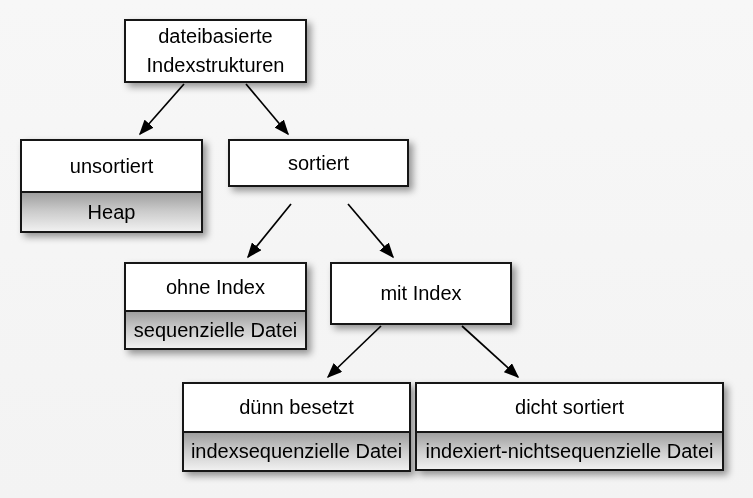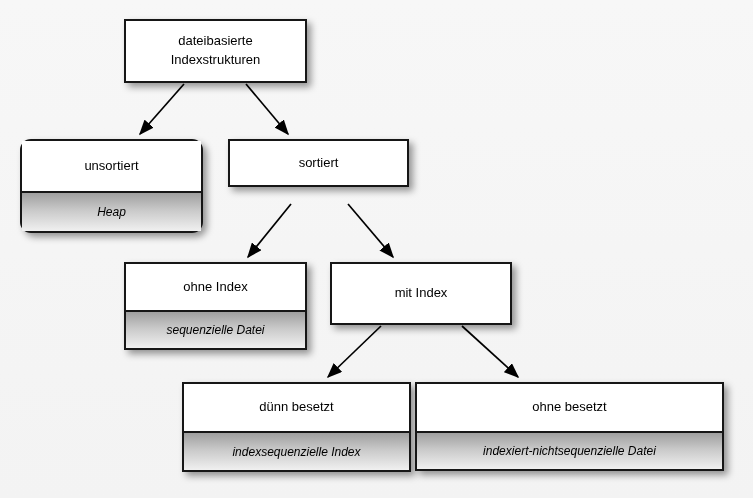--- a/index.html
+++ b/index.html
@@ -34,39 +34,38 @@
     display: flex;
     flex-direction: column;
     color: #000000;
   }
   .node .label {
     flex: 1 1 auto;
     display: flex;
     align-items: center;
     justify-content: center;
     text-align: center;
-    font-size: 13px;
+    font-size: 20px;
     line-height: 1.45;
     white-space: pre-line;
     background: #ffffff;
   }
   .node .sublabel {
     flex: 0 0 auto;
     display: flex;
     align-items: center;
     justify-content: center;
     text-align: center;
-    font-size: 12px;
+    font-size: 20px;
     border-top: 2px solid #161616;
     background: linear-gradient(180deg, #9f9f9f 0%, #c9c9c9 45%, #f0f0f0 100%);
-    font-style: italic;
   }
   
   #n-root          { left: 124px; top: 19px;  width: 183px; height: 64px; }
-  #n-unsortiert    { left: 20px;  top: 139px; width: 183px; height: 94px; border-radius: 11px; }
+  #n-unsortiert    { left: 20px;  top: 139px; width: 183px; height: 94px; }
   #n-unsortiert .sublabel { height: 38px; }
   #n-sortiert      { left: 228px; top: 139px; width: 181px; height: 48px; }
   #n-ohne-index    { left: 124px; top: 262px; width: 183px; height: 88px; }
   #n-ohne-index .sublabel { height: 36px; }
   #n-mit-index     { left: 330px; top: 262px; width: 182px; height: 63px; }
   #n-duenn-besetzt { left: 166px; top: 382px; width: 229px; height: 90px; margin-left: 16px; }
   #n-duenn-besetzt .sublabel { height: 37px; }
   #n-dicht-besetzt { left: 415px; top: 382px; width: 309px; height: 89px; }
   #n-dicht-besetzt .sublabel { height: 36px; text-align: right; }
 </style>
@@ -107,21 +106,21 @@
     <div class="label">ohne Index</div>
     <div class="sublabel">sequenzielle Datei</div>
   </div>
 
   <div class="node" id="n-mit-index">
     <div class="label">mit Index</div>
   </div>
 
   <div class="node" id="n-duenn-besetzt">
     <div class="label">dünn besetzt</div>
-    <div class="sublabel">indexsequenzielle Index</div>
+    <div class="sublabel">indexsequenzielle Datei</div>
   </div>
 
   <div class="node" id="n-dicht-besetzt">
-    <div class="label">ohne besetzt</div>
+    <div class="label">dicht sortiert</div>
     <div class="sublabel">indexiert-nichtsequenzielle Datei</div>
   </div>
 
 </div>
 
 </body></html>

